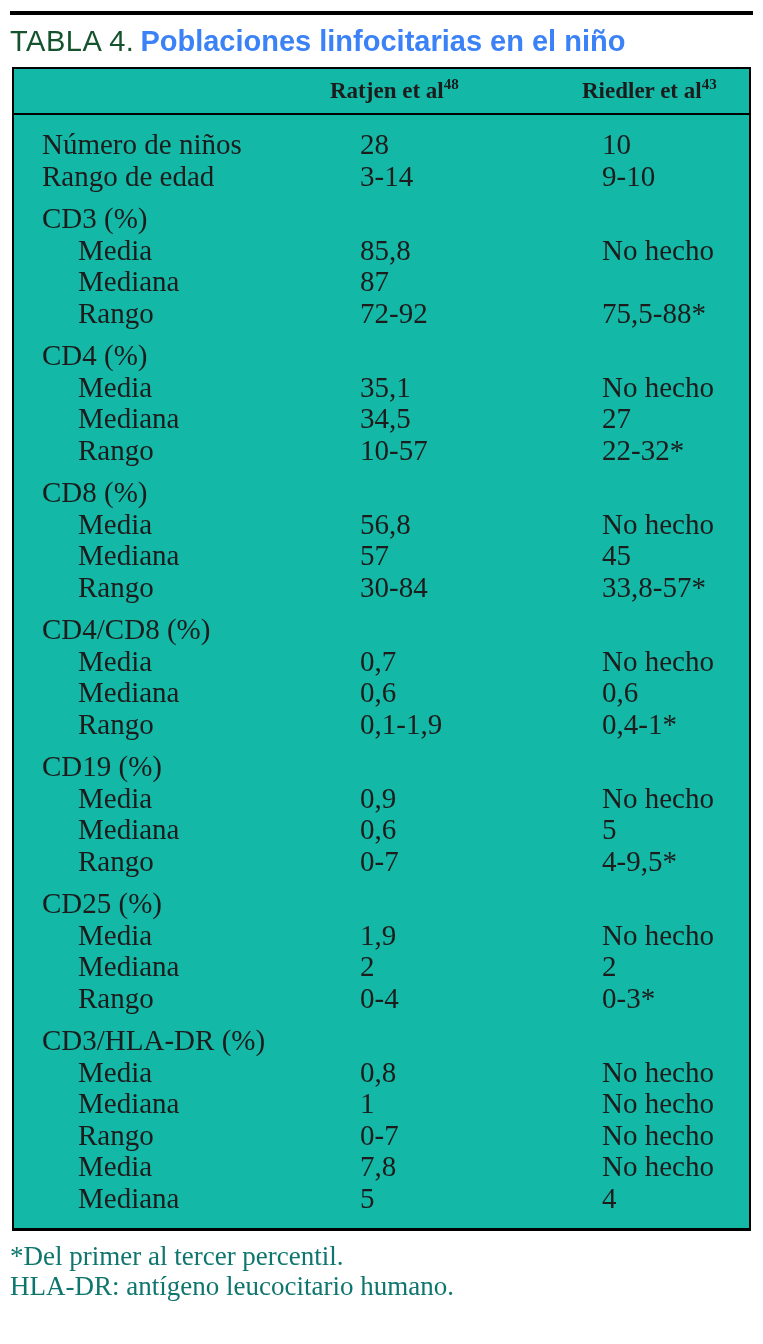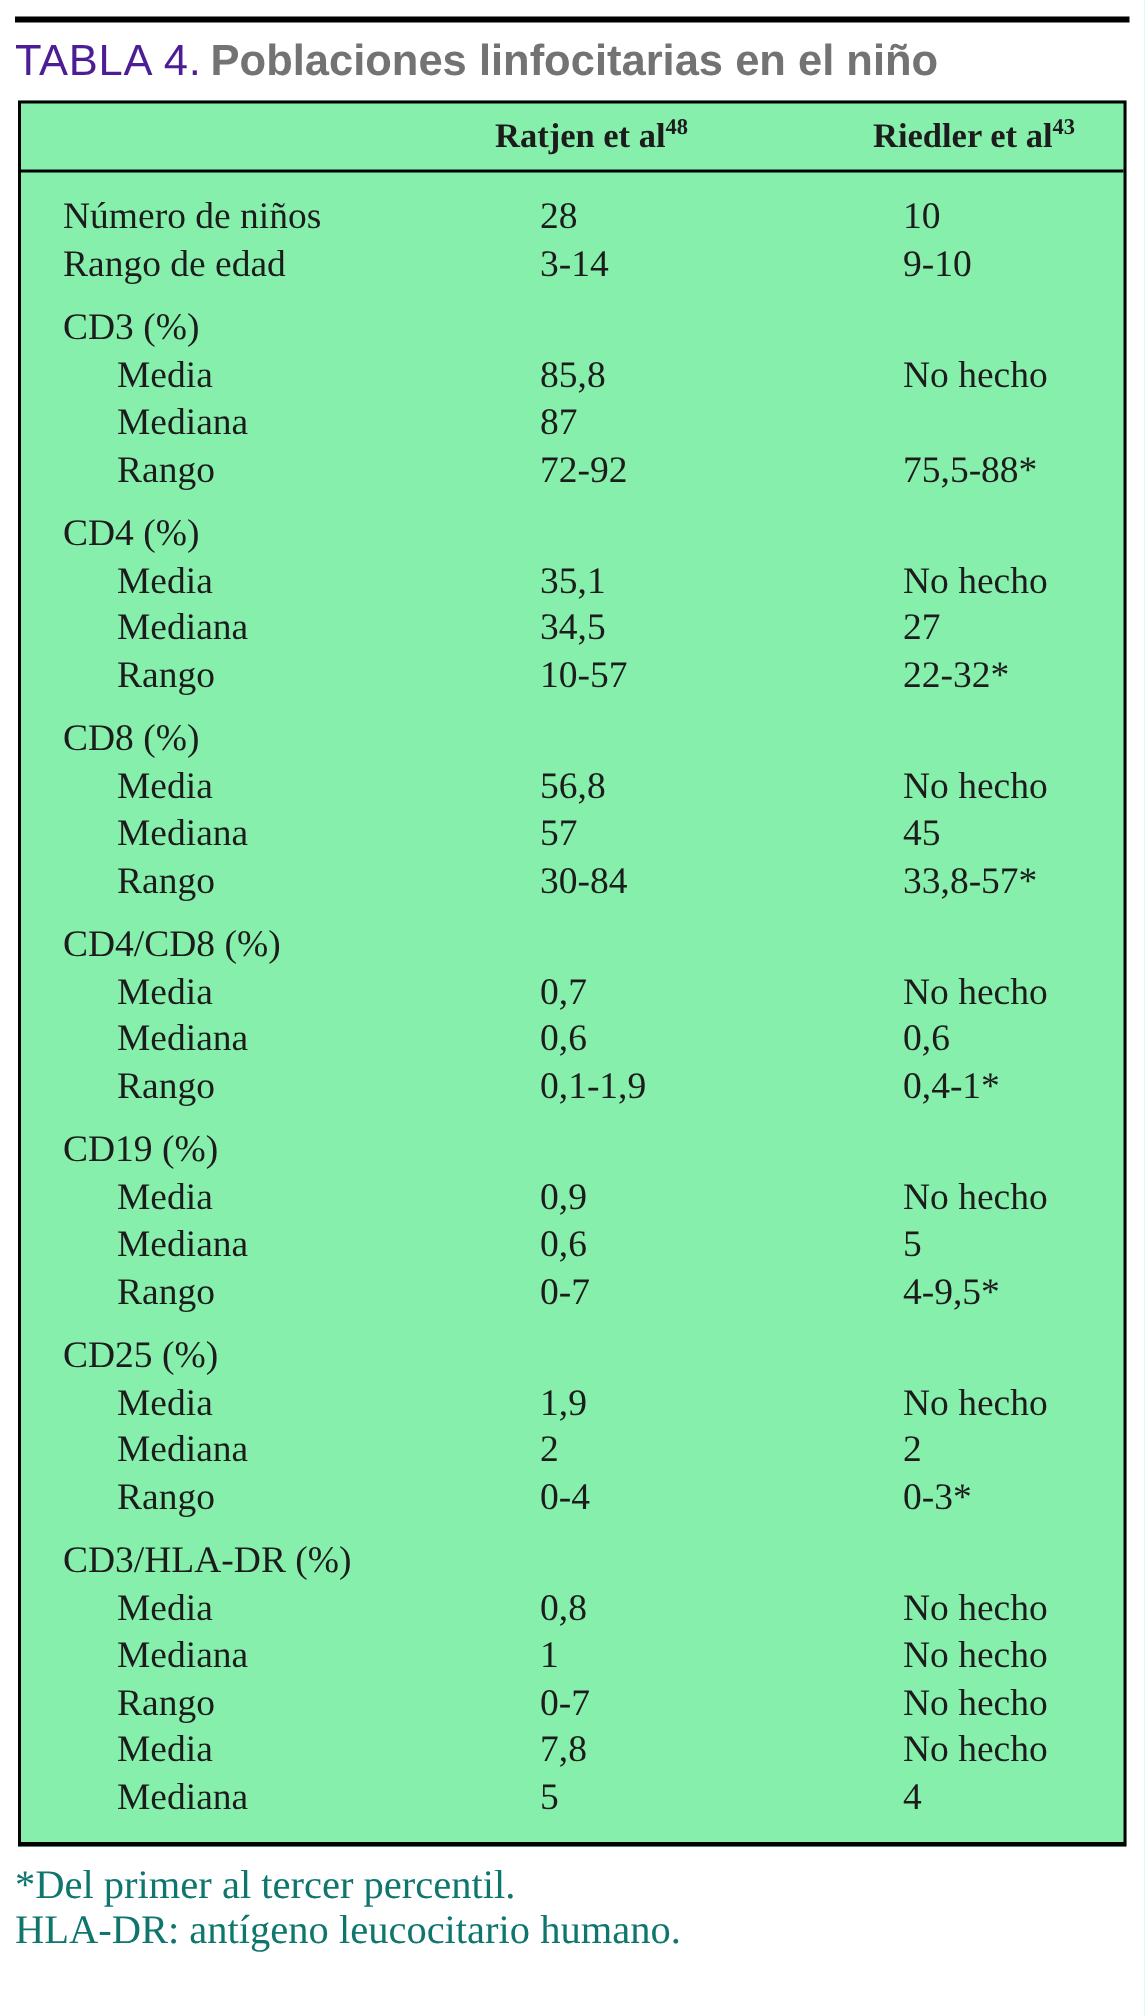--- a/index.html
+++ b/index.html
@@ -25,32 +25,32 @@
   .title-line {
     margin: 9px 10px 0 10px;
     font-family: "Liberation Sans", sans-serif;
     font-size: 29px;
     line-height: 34px;
     white-space: nowrap;
   }
   .title-label {
     font-weight: normal;
     letter-spacing: 0.5px;
-    color: #4c1d95;
+    color: #14532d;
   }
   .title-text {
     font-weight: bold;
     margin-left: 6px;
-    color: #737373;
+    color: #3b82f6;
   }
   .data-table {
     margin: 9px 11px 0 12px;
     width: 739px;
     box-sizing: border-box;
-    background: #86efac;
+    background: #14b8a6;
     border: 2px solid #000000;
     border-bottom-width: 3px;
   }
   .table-header {
     display: grid;
     grid-template-columns: 346px 242px 1fr;
     height: 44px;
     align-items: center;
     border-bottom: 2px solid #000000;
     font-weight: bold;
@@ -67,21 +67,21 @@
     line-height: 0;
   }
   .table-body {
     padding: 14px 0 14px 0;
   }
   .row {
     display: grid;
     grid-template-columns: 346px 242px 1fr;
     height: 31.5px;
     line-height: 31.5px;
-    font-size: 25px;
+    font-size: 29px;
     white-space: nowrap;
   }
   .row.section { margin-top: 11px; }
   .row .label { padding-left: 28px; }
   .row.sub .label { padding-left: 64px; }
   .footnotes {
     margin: 10px 10px 0 10px;
     font-size: 27px;
     line-height: 30px;
     color: #0f766e;

